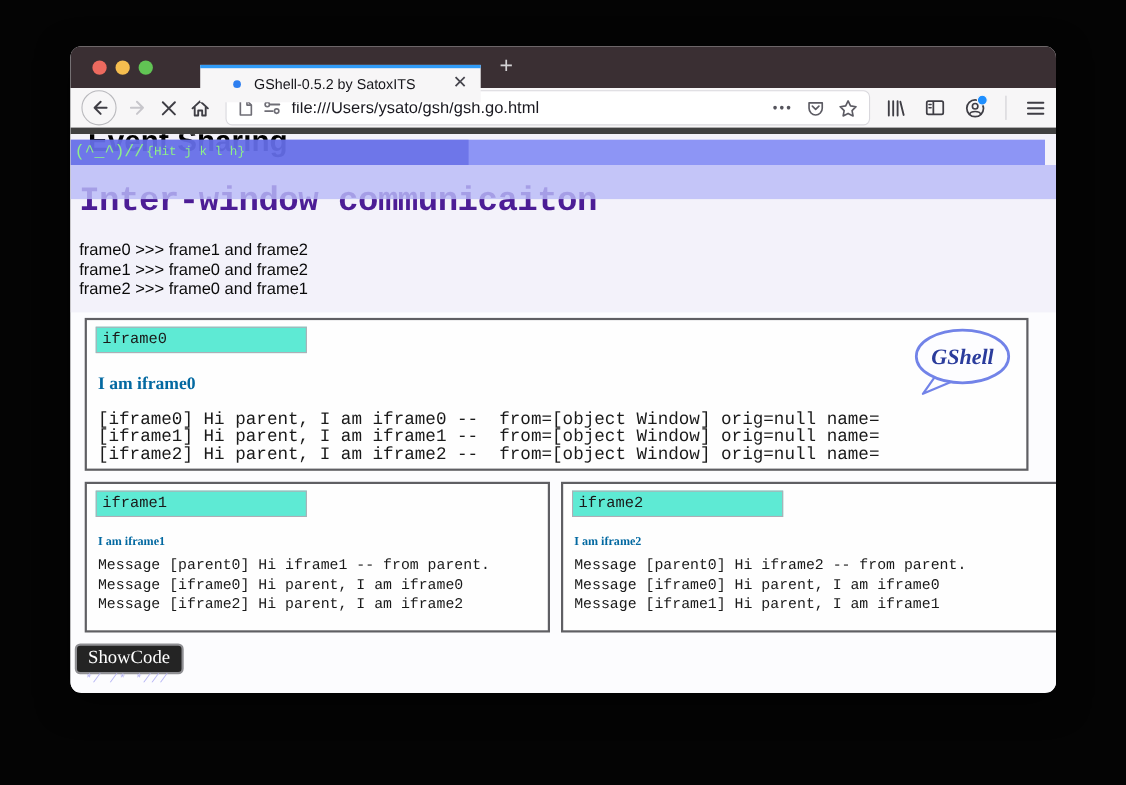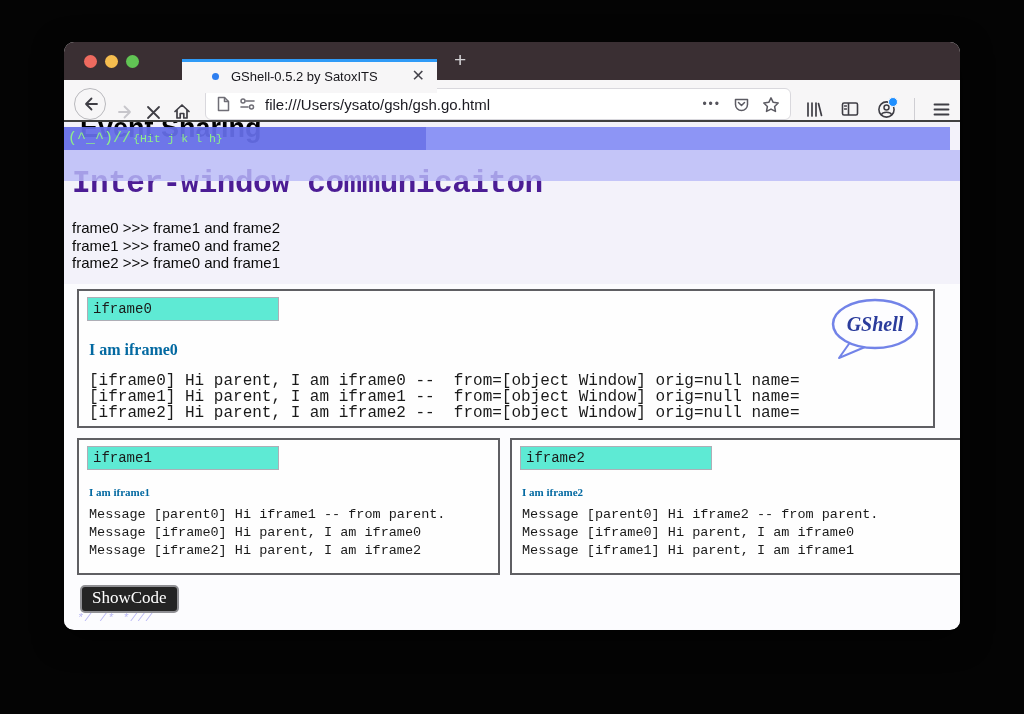--- a/index.html
+++ b/index.html
@@ -12,21 +12,21 @@
   .traffic{position:absolute;left:20px;top:13px;display:flex;gap:8px;}
   .light{width:13px;height:13px;border-radius:50%;}
   .tab{position:absolute;left:118px;top:4px;width:255px;height:34px;background:#f7f6f7;display:flex;align-items:center;margin-top:13px;}
   .tab-stripe{position:absolute;top:0;left:0;right:0;height:3px;background:#2f9bf7;}
   .tab-dot{width:7px;height:7px;border-radius:50%;background:#2e7ff0;margin-left:30px;flex:0 0 auto;}
   .tab-title{font-size:13px;color:#17161b;margin-left:12px;flex:1;white-space:nowrap;overflow:hidden;}
   .tab-close{color:#45444c;font-size:16px;line-height:16px;margin-right:12px;cursor:default;}
   .newtab{position:absolute;left:384px;top:6px;color:#d3d2d4;font-size:21px;line-height:24px;padding:0 6px;}
 
   
-  .navbar{height:42px;background:#f7f6f7;border-bottom:2px solid #404040;display:flex;align-items:flex-end;padding:0 10px;box-sizing:border-box;}
+  .navbar{height:42px;background:#f7f6f7;border-bottom:6px solid #404040;display:flex;align-items:center;padding:0 10px;box-sizing:border-box;}
   .icon{display:grid;place-items:center;flex:0 0 auto;}
   .back-circle{width:30px;height:30px;border:1px solid #b9b9bd;border-radius:50%;}
   .nav-gap{margin-left:12px;}
   .urlbar{flex:1;height:30px;background:#fff;border:1px solid #d9d8dd;border-radius:6px;display:flex;align-items:center;padding:0 10px;margin-left:14px;min-width:0;}
   .url-text{font-size:15px;color:#1b1a21;margin-left:9px;flex:1;white-space:nowrap;overflow:hidden;}
   .url-dots{font-size:12px;letter-spacing:2px;color:#55545c;margin-right:12px;}
   .right-group{display:flex;align-items:center;margin-left:14px;gap:18px;}
   .vsep{width:1px;height:22px;background:#cfced3;}
   .account-wrap{position:relative;}
   .badge{position:absolute;right:-2px;top:-3px;width:8px;height:8px;border-radius:50%;background:#1f8fff;border:1px solid #f7f6f7;}
@@ -50,21 +50,21 @@
   .frame-input{position:absolute;top:6px;left:8px;width:180px;height:20px;border:1px solid #aeaeb6;font-family:"Liberation Mono",monospace;font-size:14px;color:#1a1a1a;padding:1px 5px;background:#5eead4;}
   .frame-label{position:absolute;left:10px;font-family:"Liberation Serif",serif;font-weight:bold;color:#0369a1;}
   .box0 .frame-label{top:50px;font-size:16px;}
   .box1 .frame-label,.box2 .frame-label{top:46px;font-size:11px;}
   .frame-msgs{position:absolute;left:10px;font-family:"Liberation Mono",monospace;color:#1a1a1a;}
   .box0 .frame-msgs{top:82px;font-size:16px;line-height:16px;}
   .box1 .frame-msgs,.box2 .frame-msgs{top:66px;font-size:13.5px;line-height:18px;}
   .msg{white-space:pre;}
   .logo{position:absolute;top:6px;right:14px;}
 
-  .showcode{position:absolute;top:463px;left:16px;background:#242424;color:#ffffff;border:2px solid #8f8f93;border-radius:5px;font-family:"Liberation Serif",serif;font-size:17px;padding:1px 10px 3px;z-index:1;cursor:default;}
+  .showcode{position:absolute;top:463px;left:4px;background:#242424;color:#ffffff;border:2px solid #8f8f93;border-radius:5px;font-family:"Liberation Serif",serif;font-size:17px;padding:1px 10px 3px;z-index:1;cursor:default;}
   .faint-footer{position:absolute;top:490px;left:13px;font-family:"Liberation Mono",monospace;font-style:italic;font-size:11px;letter-spacing:1px;color:#b7b6f4;z-index:1;}
   svg{display:block;}
 </style>
 </head>
 <body>
 
 <div class="stage">
   <div class="window">
 
     <div class="titlebar">

